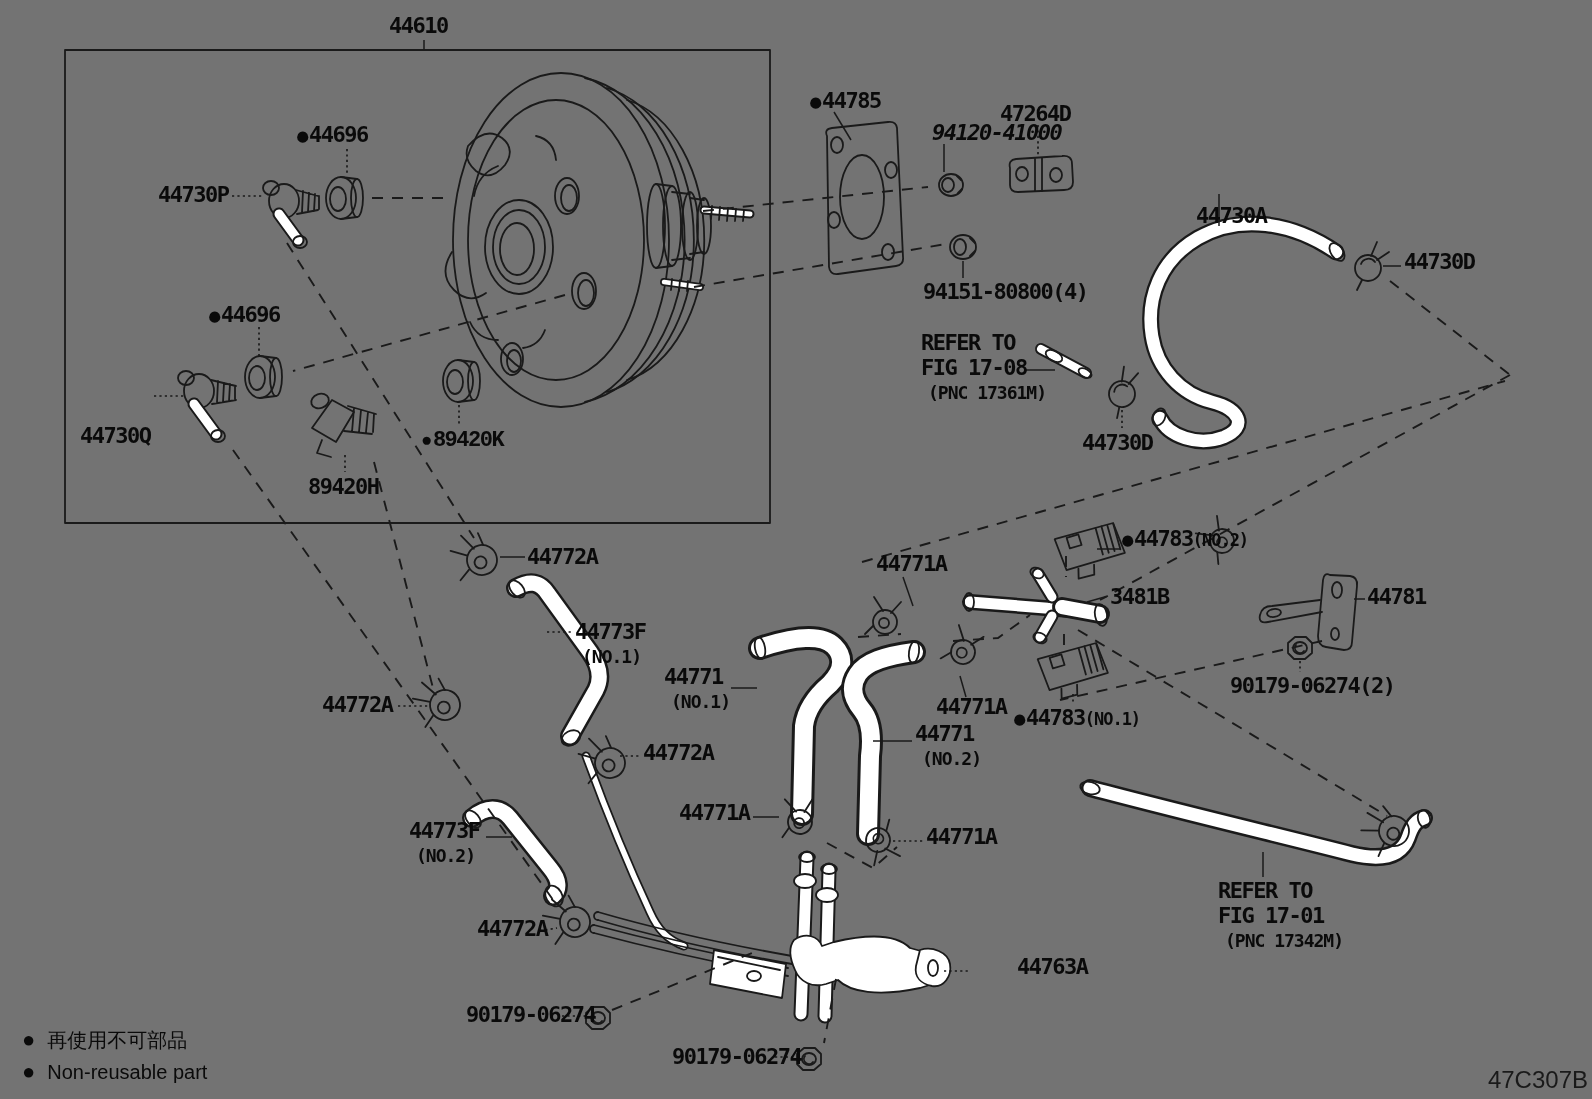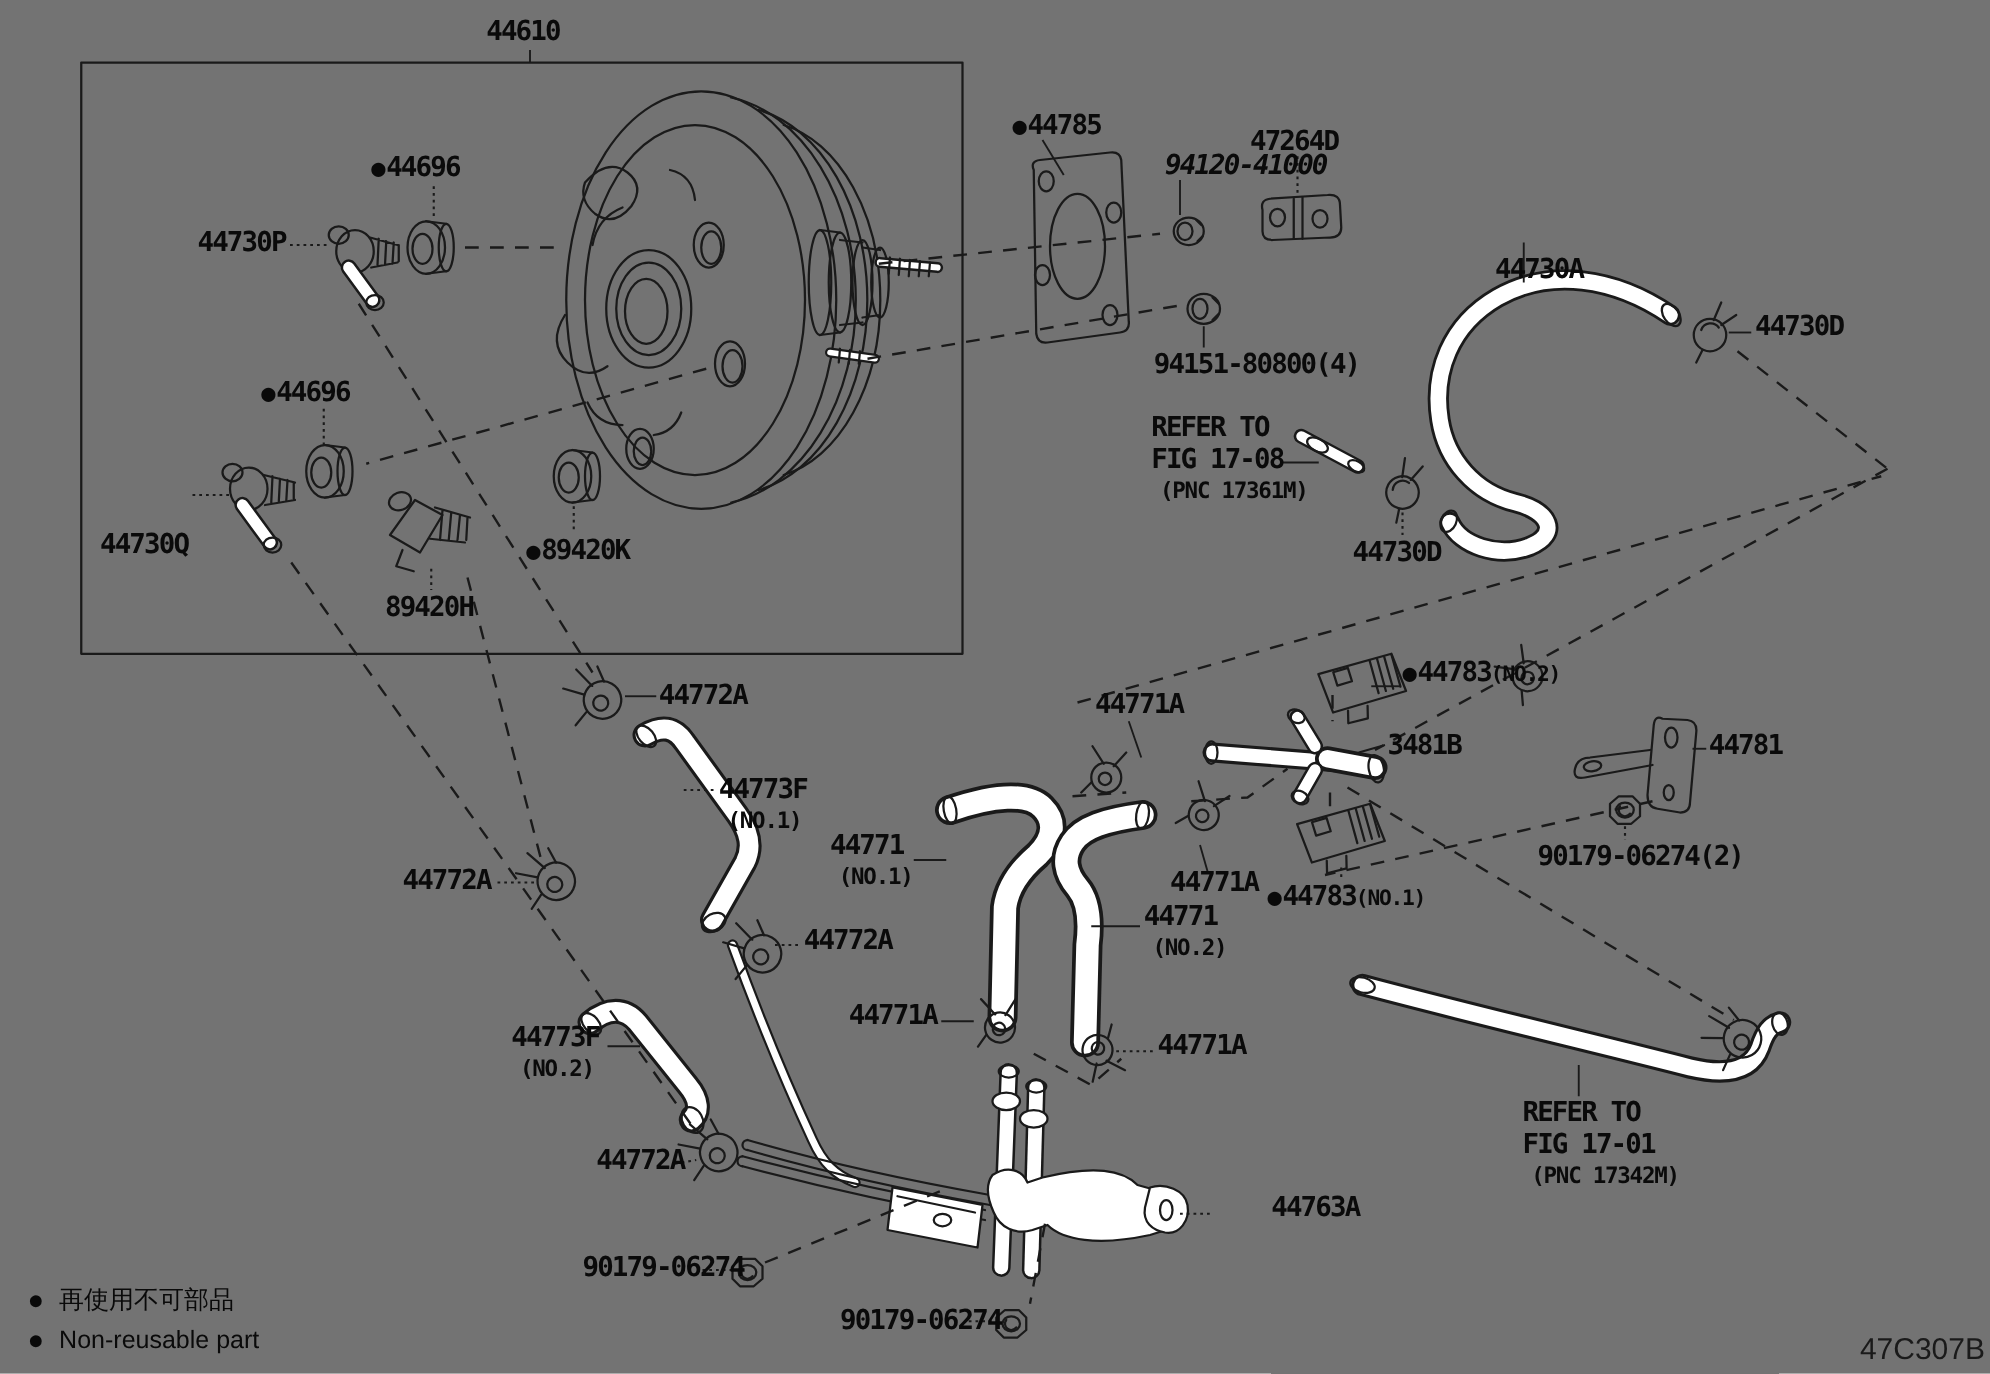--- a/index.html
+++ b/index.html
@@ -341,21 +341,21 @@
       </div>
       <div class="plabel" style="left: 209px; top: 302px;">
         <div class="lrow"><span class="blt">●</span><span>44696</span></div>
       </div>
       <div class="plabel" style="left: 80px; top: 383px; margin-top: 40px;">
         <div class="lrow"><span>44730Q</span></div>
       </div>
       <div class="plabel" style="left: 308px; top: 474px;">
         <div class="lrow"><span>89420H</span></div>
       </div>
-      <div class="plabel" style="left: 421px; top: 428px;">
+      <div class="plabel" style="left: 421px; top: 428px; font-family: Liberation Mono, monospace;">
         <div class="lrow"><span class="blt">●</span><span>89420K</span></div>
       </div>
       <div class="plabel" style="left: 810px; top: 88px;">
         <div class="lrow"><span class="blt">●</span><span>44785</span></div>
       </div>
       <div class="plabel" style="left: 932px; top: 120px; font-style: italic;">
         <div class="lrow"><span>94120-41000</span></div>
       </div>
       <div class="plabel" style="left: 1000px; top: 101px;">
         <div class="lrow"><span>47264D</span></div>

